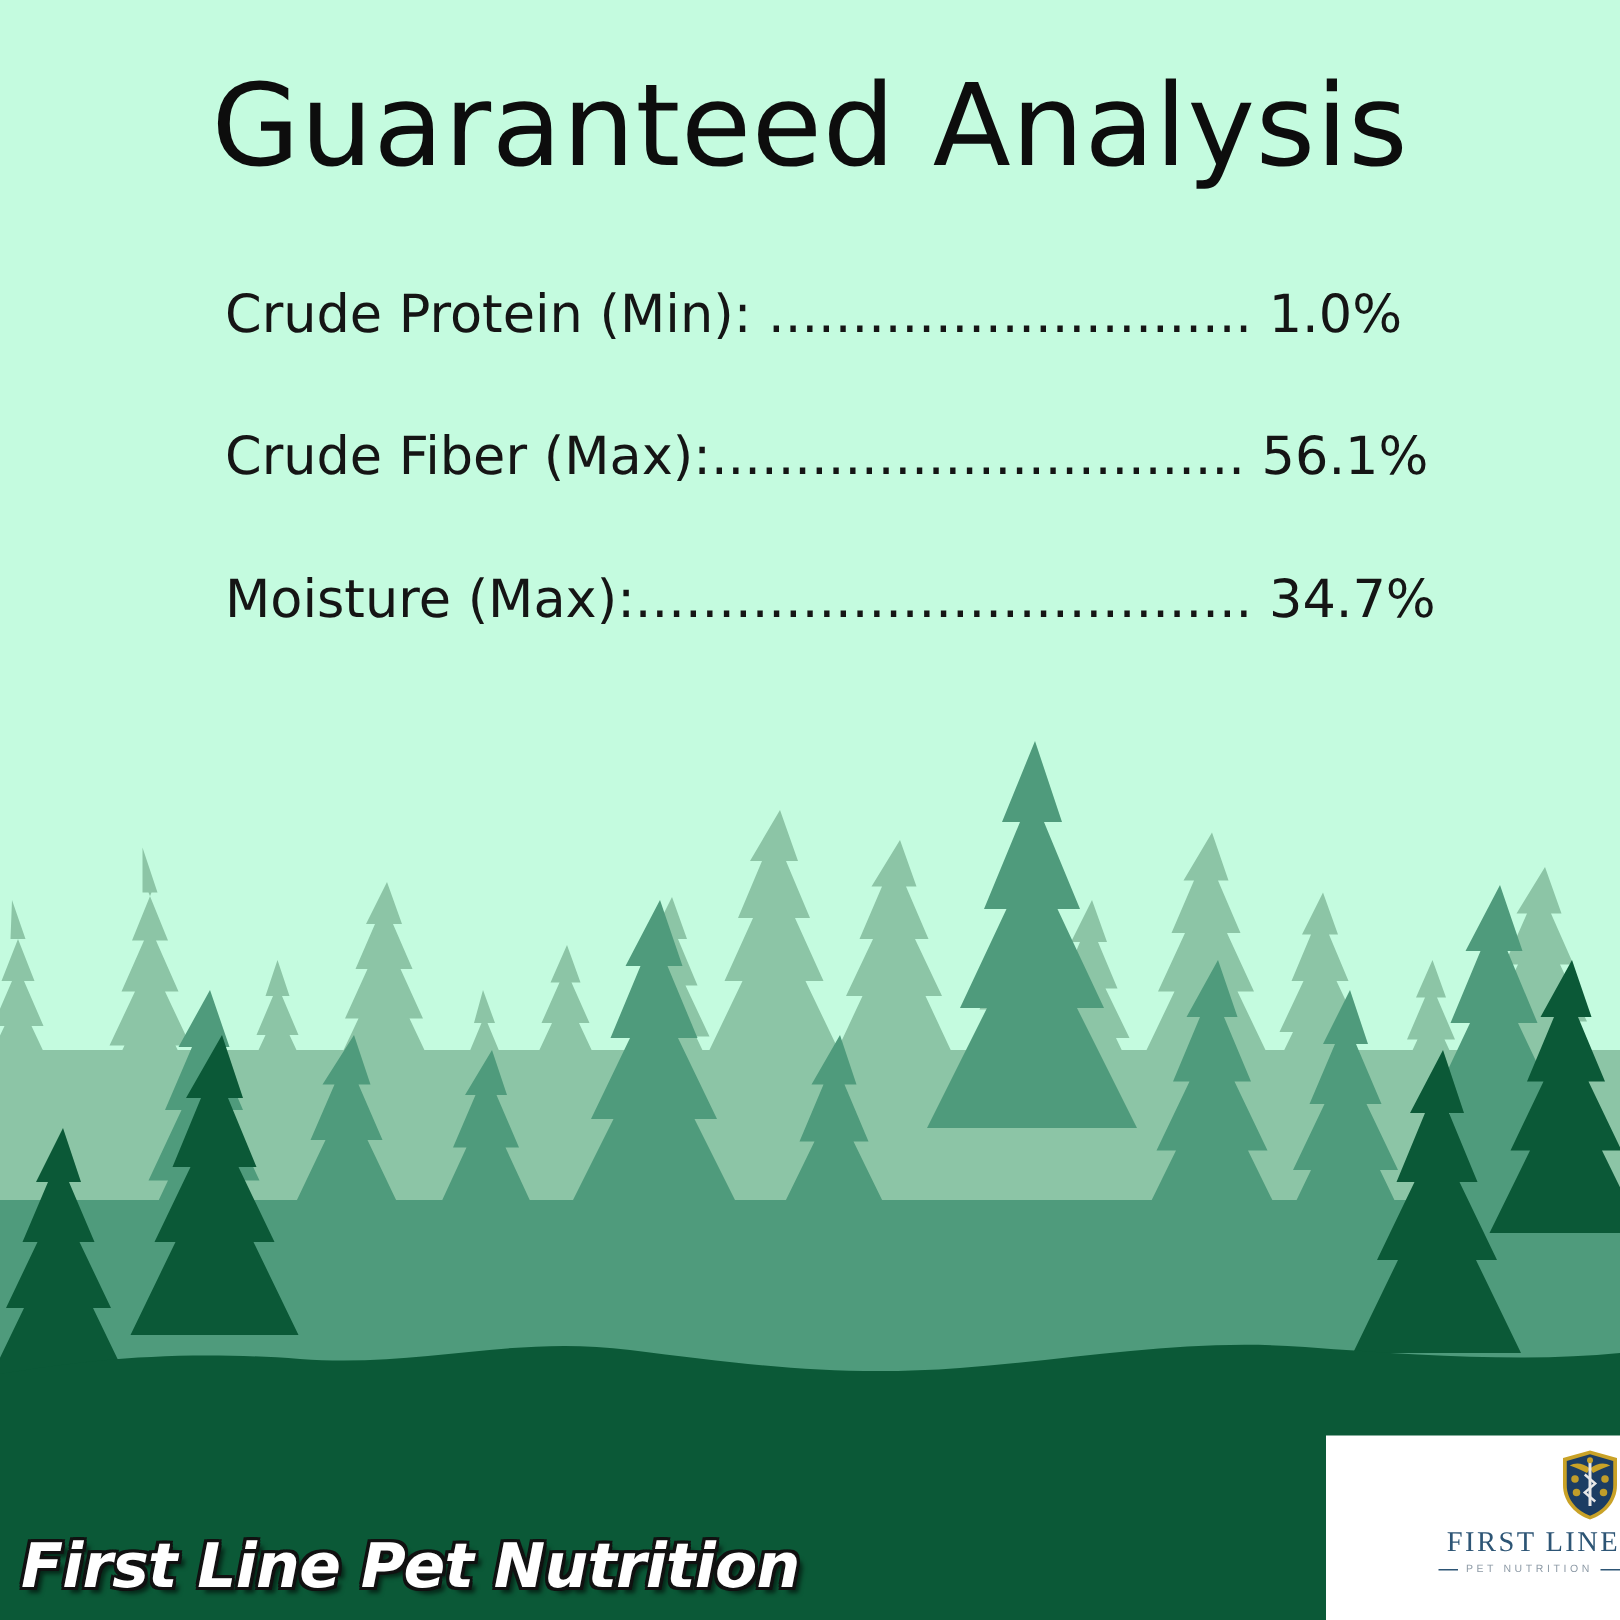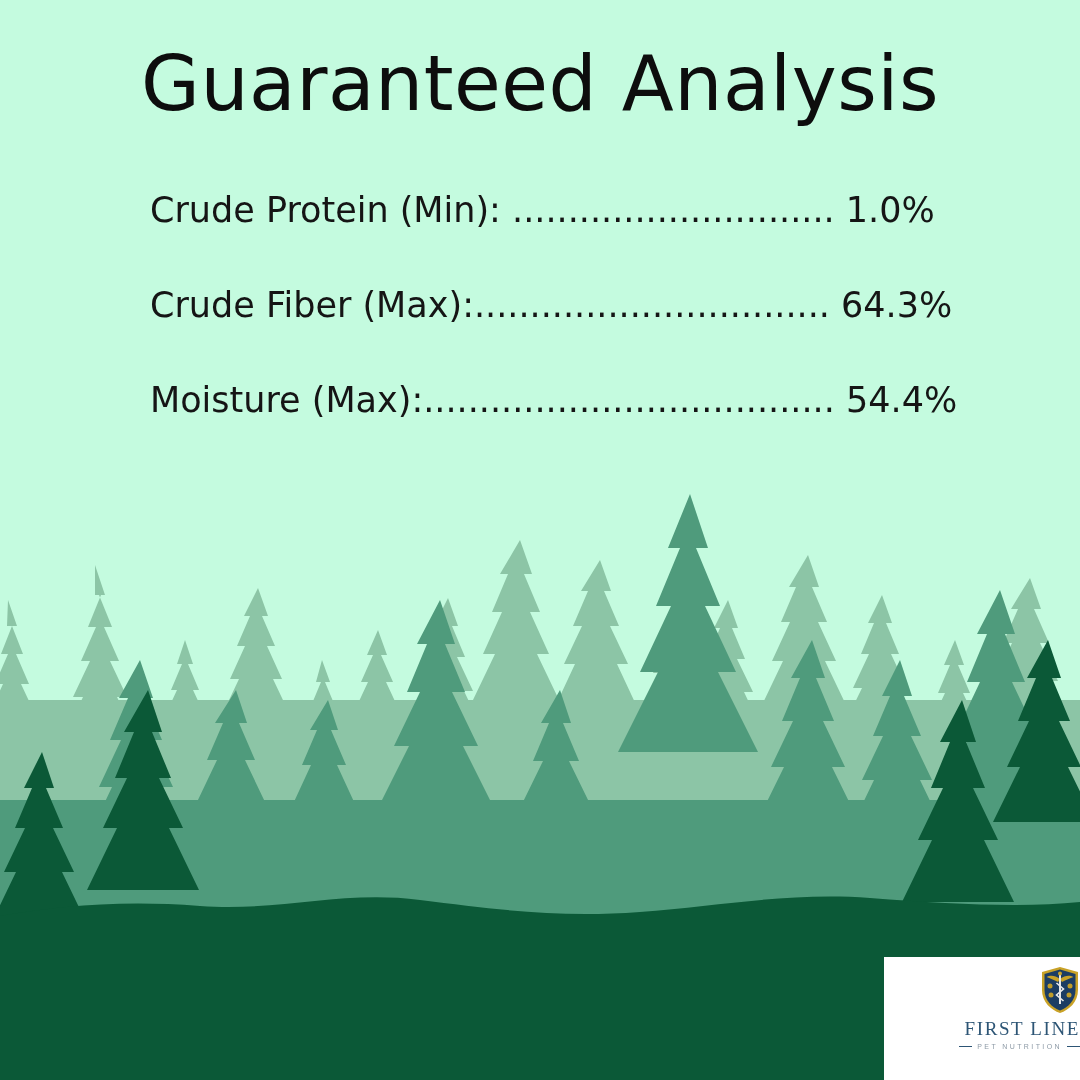--- a/index.html
+++ b/index.html
@@ -186,27 +186,28 @@
     </g>
   </svg>
 
   <div class="title">Guaranteed Analysis</div>
 
   <div class="analysis">
     <div class="analysis-row">
       <span class="line-text">Crude Protein (Min): ............................. 1.0%</span>
     </div>
     <div class="analysis-row">
-      <span class="line-text">Crude Fiber (Max):................................ 64.3%</span>
+      <span class="line-text">Crude Fiber (Max):................................ 56.1%</span>
     </div>
     <div class="analysis-row">
-      <span class="line-text">Moisture (Max):..................................... 54.4%</span>
+      <span class="line-text">Moisture (Max):..................................... 34.7%</span>
     </div>
   </div>
 
+  <div class="wordmark">First Line Pet Nutrition</div>
 
   <div class="logo-card">
 
     <svg class="logo-shield" viewBox="0 0 80 96">
 
       <path d="M40 2 L76 12 L76 48 C76 72 58 88 40 94 C22 88 4 72 4 48 L4 12 Z" fill="#c9a227"></path>
 
       <path d="M40 7 L71 16 L71 48 C71 69 56 83 40 89 C24 83 9 69 9 48 L9 16 Z" fill="#1c3d63"></path>
 
       <path d="M40 26 C30 18 20 18 13 22 C20 24 28 28 36 32 Z" fill="#c9a227"></path>

